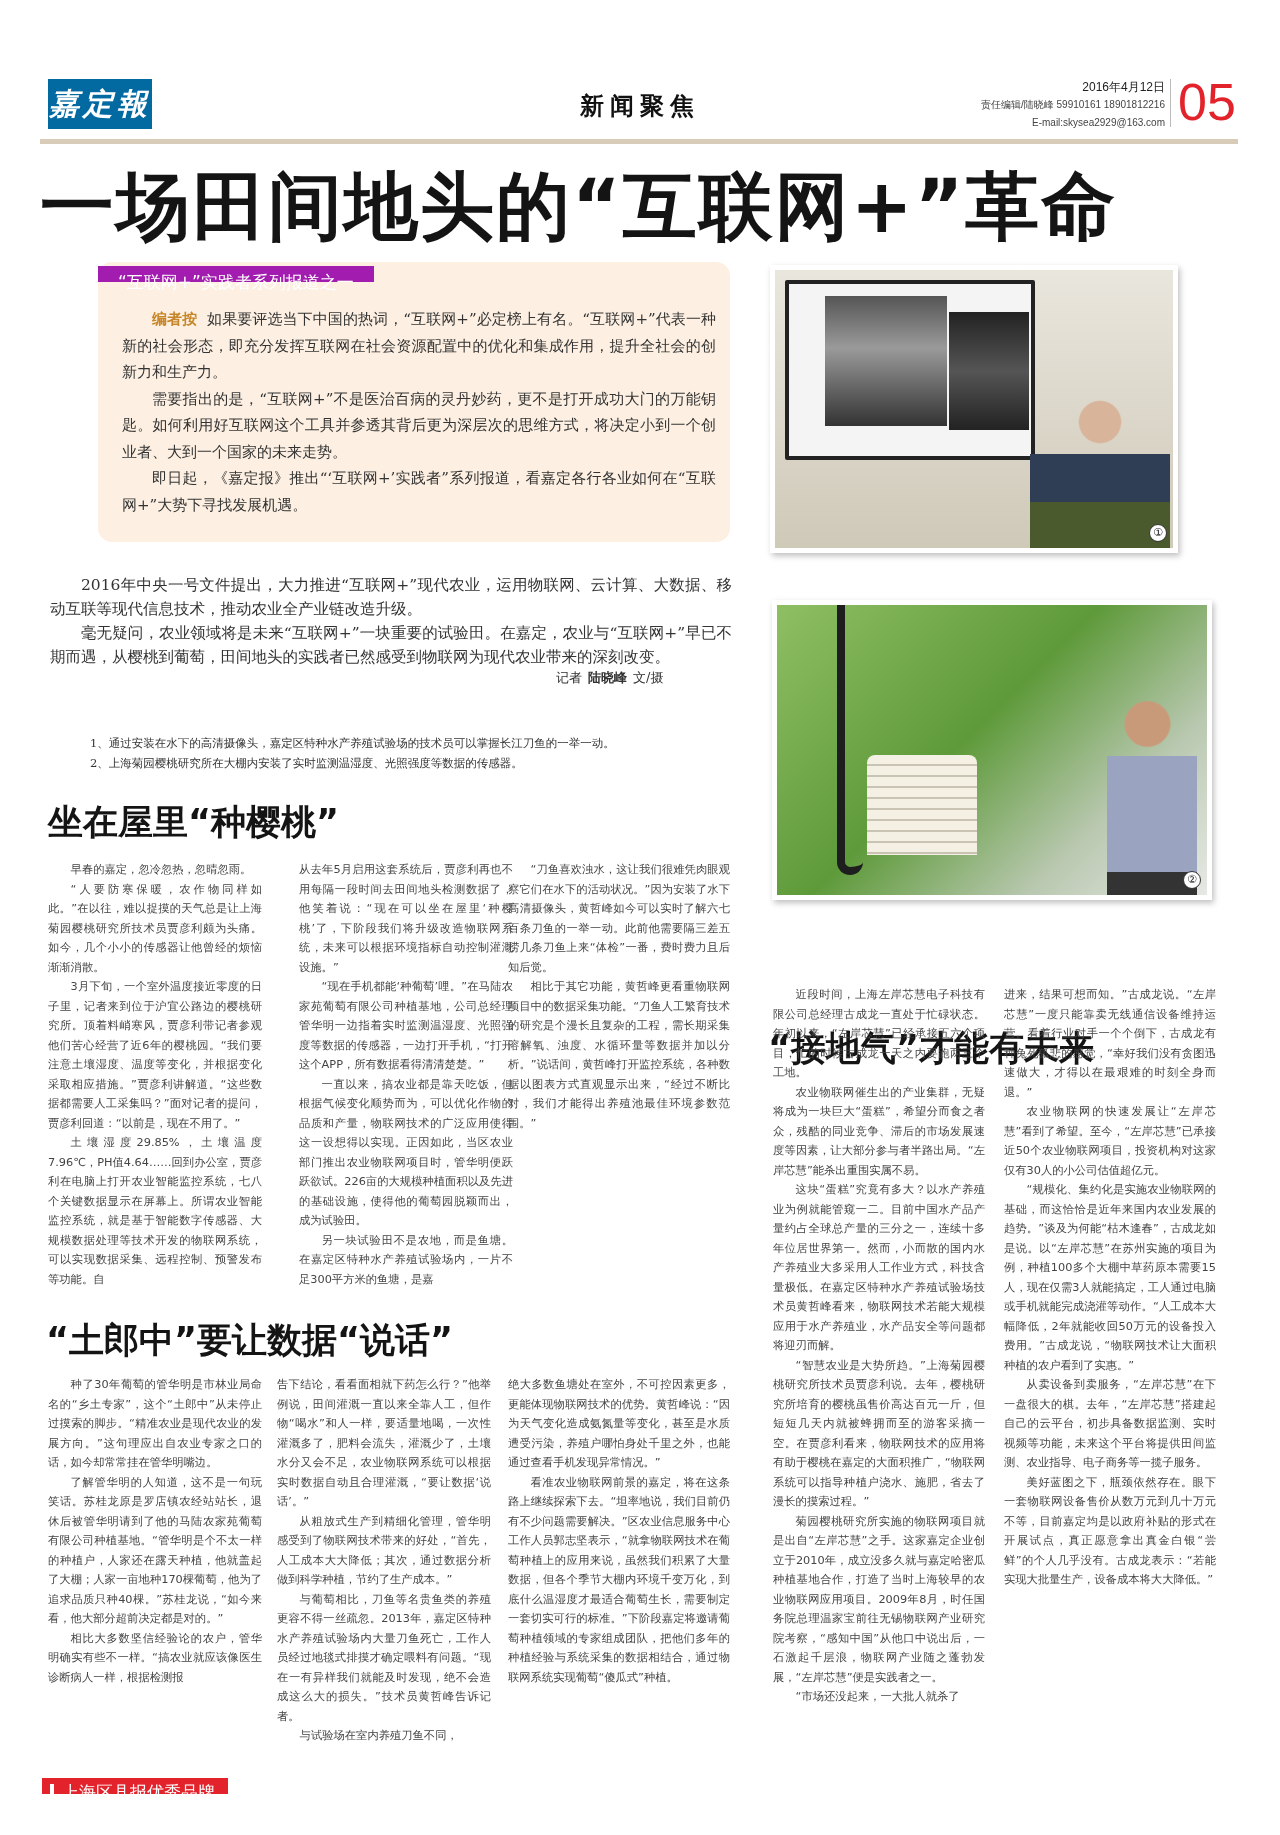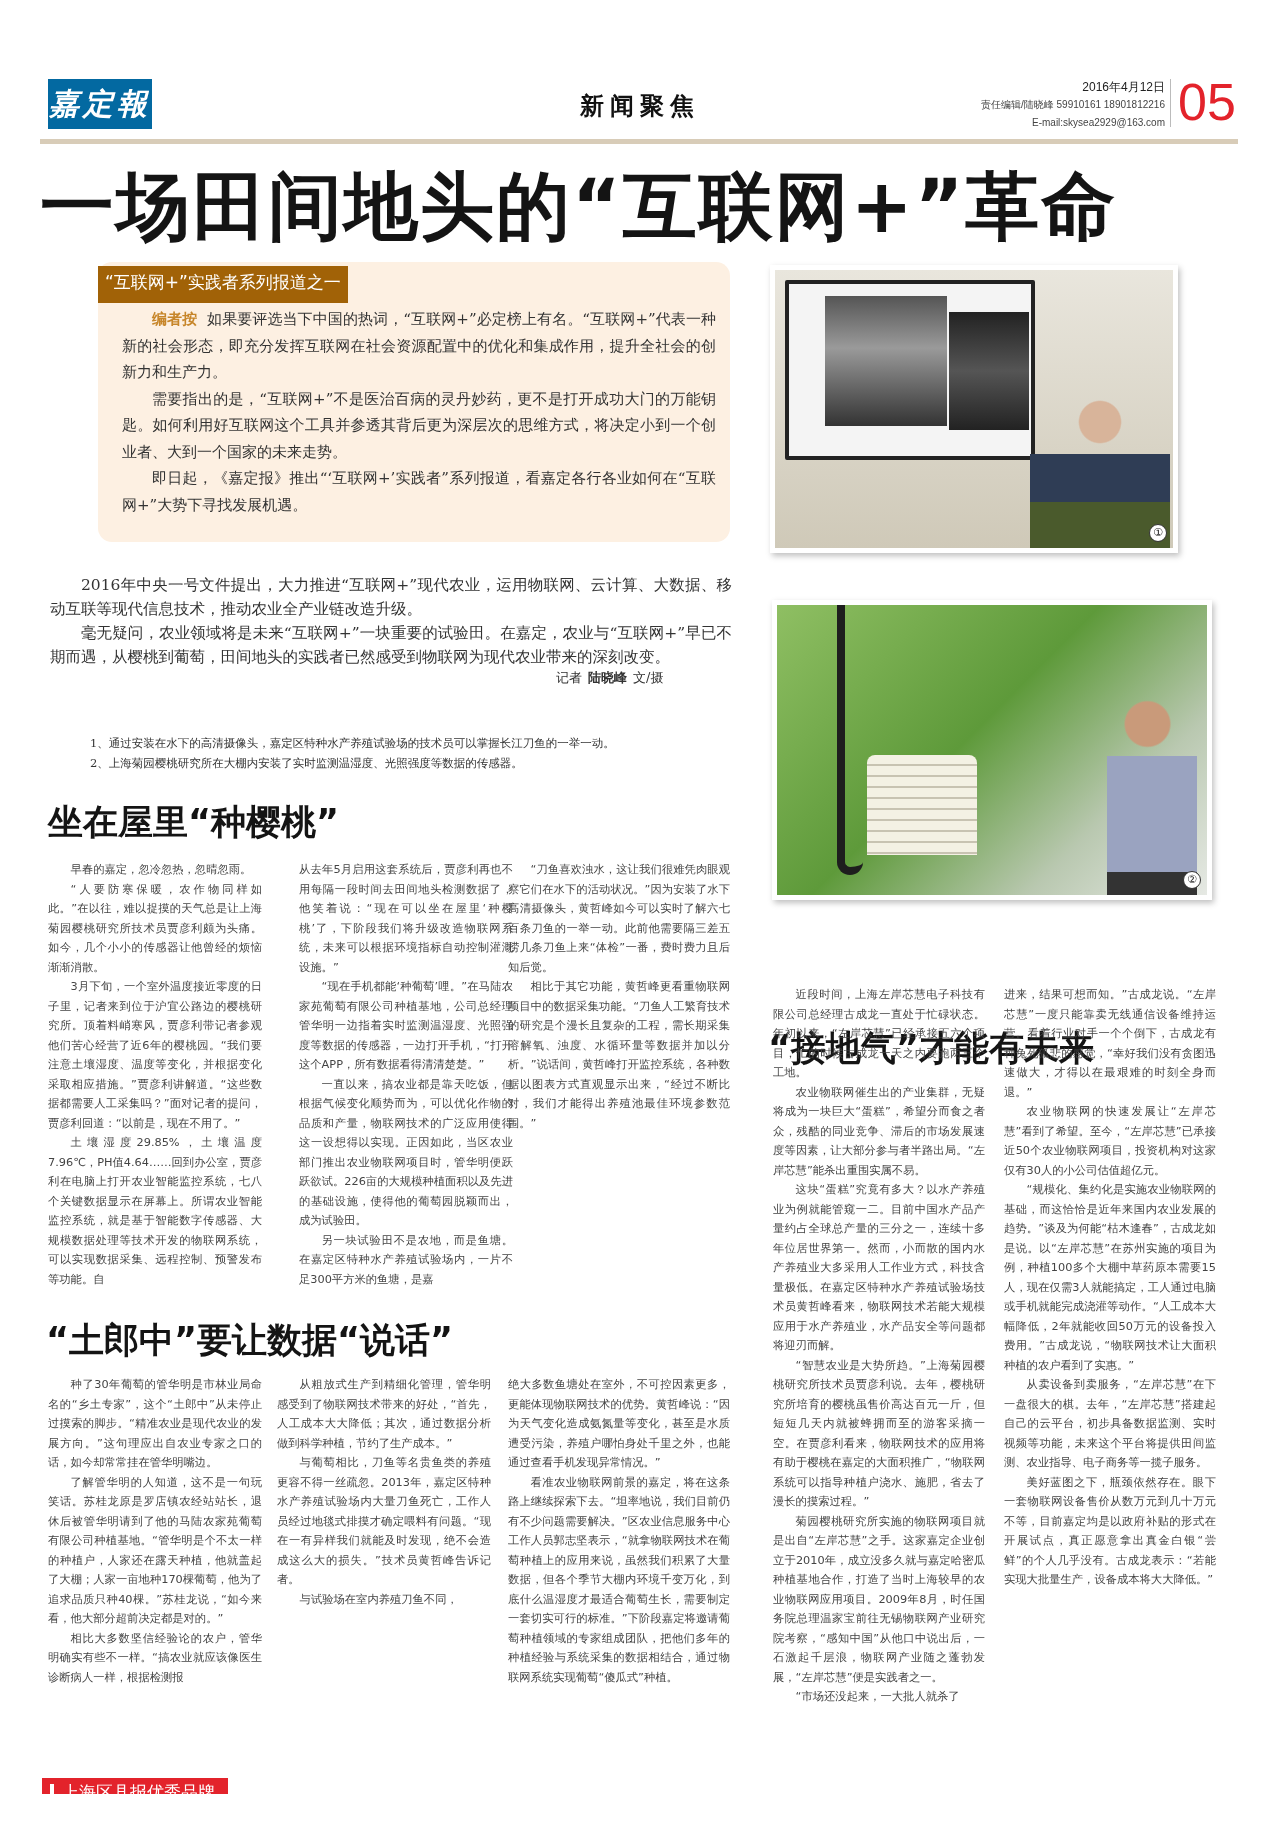--- a/index.html
+++ b/index.html
@@ -22,21 +22,21 @@
           color: #e3232b; line-height: 64px; }
   .rule { left: 40px; top: 139px; width: 1198px; height: 5px; background: #d8ccb8; }
 
   
   .headline { left: 40px; top: 160px; font-family: "DejaVu Sans", sans-serif; font-weight: bold;
           font-size: 74px; line-height: 92px; color: #141414; letter-spacing: 2px; }
 
   
   .note-box { left: 98px; top: 262px; width: 632px; height: 280px; background: #fdf0e2;
           border-radius: 14px; }
-  .series-tag { left: 98px; top: 266px; height: 37px; padding: 0 7px; background: #a16207;
+  .series-tag { left: 98px; top: 266px; height: 16px; padding: 0 20px; background: #a21caf;
           color: #fff; font-family: "DejaVu Sans", sans-serif; font-size: 17px; line-height: 32px; }
   .note-text { left: 122px; top: 306px; width: 594px; font-size: 15px; line-height: 26.5px; color: #333;
           text-align: justify; }
   .note-text p { text-indent: 2em; }
   .note-label { color: #c7862a; font-weight: bold; font-family: "DejaVu Sans", sans-serif; }
 
   
   .photo { background: #ccc; box-shadow: 2px 3px 6px rgba(0,0,0,0.25); border: 5px solid #fff; overflow: hidden; }
   .photo1 { left: 770px; top: 265px; width: 408px; height: 288px;
           background: linear-gradient(180deg, #e9e6dd 0%, #cfc9b8 100%); }
@@ -142,20 +142,21 @@
   <p>相比于其它功能，黄哲峰更看重物联网项目中的数据采集功能。“刀鱼人工繁育技术的研究是个漫长且复杂的工程，需长期采集溶解氧、浊度、水循环量等数据并加以分析。”说话间，黄哲峰打开监控系统，各种数据以图表方式直观显示出来，“经过不断比对，我们才能得出养殖池最佳环境参数范围。”</p>
 </div>
 
 <h2 class="abs sec-title" style="left:46px; top:1318px;">“土郎中”要让数据“说话”</h2>
 <div class="abs col" style="left:48px; top:1375px; width:214px;">
   <p>种了30年葡萄的管华明是市林业局命名的“乡土专家”，这个“土郎中”从未停止过摸索的脚步。“精准农业是现代农业的发展方向。”这句理应出自农业专家之口的话，如今却常常挂在管华明嘴边。</p>
   <p>了解管华明的人知道，这不是一句玩笑话。苏桂龙原是罗店镇农经站站长，退休后被管华明请到了他的马陆农家苑葡萄有限公司种植基地。“管华明是个不太一样的种植户，人家还在露天种植，他就盖起了大棚；人家一亩地种170棵葡萄，他为了追求品质只种40棵。”苏桂龙说，“如今来看，他大部分超前决定都是对的。”</p>
   <p>相比大多数坚信经验论的农户，管华明确实有些不一样。“搞农业就应该像医生诊断病人一样，根据检测报</p>
 </div>
 <div class="abs col" style="left:277px; top:1375px; width:214px;">
+  <p style="text-indent:0">告下结论，看看面相就下药怎么行？”他举例说，田间灌溉一直以来全靠人工，但作物“喝水”和人一样，要适量地喝，一次性灌溉多了，肥料会流失，灌溉少了，土壤水分又会不足，农业物联网系统可以根据实时数据自动且合理灌溉，“要让数据‘说话’。”</p>
   <p>从粗放式生产到精细化管理，管华明感受到了物联网技术带来的好处，“首先，人工成本大大降低；其次，通过数据分析做到科学种植，节约了生产成本。”</p>
   <p>与葡萄相比，刀鱼等名贵鱼类的养殖更容不得一丝疏忽。2013年，嘉定区特种水产养殖试验场内大量刀鱼死亡，工作人员经过地毯式排摸才确定喂料有问题。“现在一有异样我们就能及时发现，绝不会造成这么大的损失。”技术员黄哲峰告诉记者。</p>
   <p>与试验场在室内养殖刀鱼不同，</p>
 </div>
 <div class="abs col" style="left:508px; top:1375px; width:222px;">
   <p style="text-indent:0">绝大多数鱼塘处在室外，不可控因素更多，更能体现物联网技术的优势。黄哲峰说：“因为天气变化造成氨氮量等变化，甚至是水质遭受污染，养殖户哪怕身处千里之外，也能通过查看手机发现异常情况。”</p>
   <p>看准农业物联网前景的嘉定，将在这条路上继续探索下去。“坦率地说，我们目前仍有不少问题需要解决。”区农业信息服务中心工作人员郭志坚表示，“就拿物联网技术在葡萄种植上的应用来说，虽然我们积累了大量数据，但各个季节大棚内环境千变万化，到底什么温湿度才最适合葡萄生长，需要制定一套切实可行的标准。”下阶段嘉定将邀请葡萄种植领域的专家组成团队，把他们多年的种植经验与系统采集的数据相结合，通过物联网系统实现葡萄“傻瓜式”种植。</p>
 </div>
 
 <h2 class="abs sec-title" style="left:768px; top:984px;margin-top:42px;">“接地气”才能有未来</h2>

